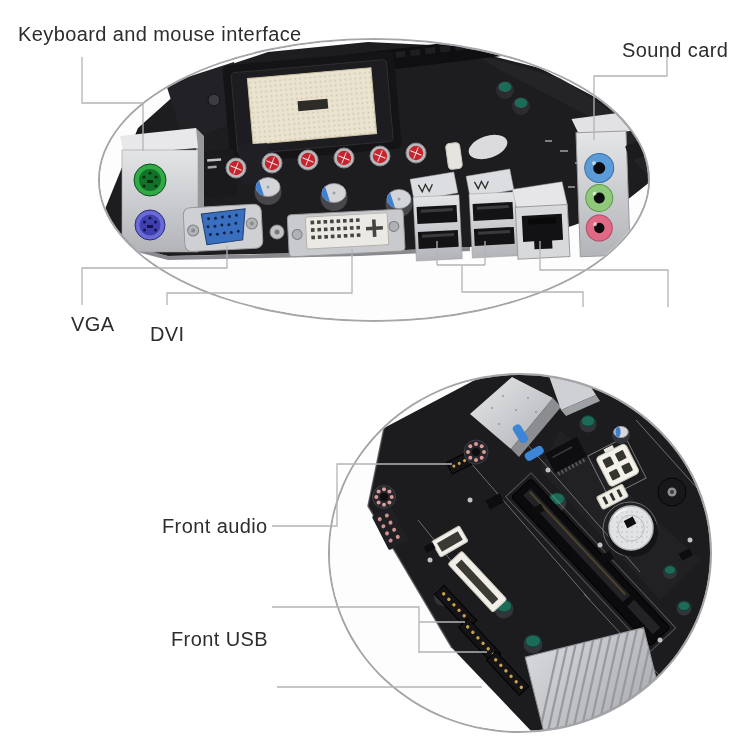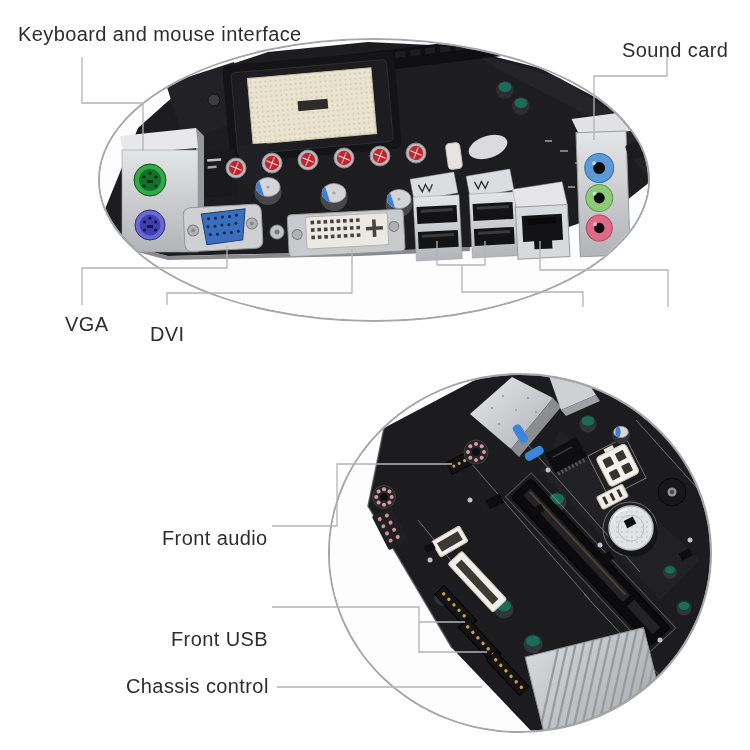--- a/index.html
+++ b/index.html
@@ -579,18 +579,17 @@
     <path d="M352,249 V293 H167 V305"></path>
     <path d="M437,241 V265 M485,241 V265 M437,265 H485 M462,265 V292 H583 V307"></path>
     <path d="M540,241 V270 H668 V307"></path>
     <path d="M272,526 H337 V464 H452"></path>
     <path d="M272,607 H419 V653 M419,622 H465 M419,652 H487"></path>
     <path d="M277,687 H482"></path>
   </svg>
 
   <div class="label" style="left:18px;top:24px">Keyboard and mouse interface</div>
   <div class="label" style="left:622px;top:40px">Sound card</div>
-  <div class="label" style="left:65px;top:314px">VGA</div>
+  <div class="label" style="left:71px;top:314px">VGA</div>
   <div class="label" style="left:150px;top:324px">DVI</div>
-  <div class="label" style="left:162px;top:528px">Front audio</div>
+  <div class="label" style="left:162px;top:516px">Front audio</div>
   <div class="label" style="left:171px;top:629px">Front USB</div>
-  <div class="label" style="left:126px;top:676px">Chassis control</div>
 </div>
 
 </body></html>

